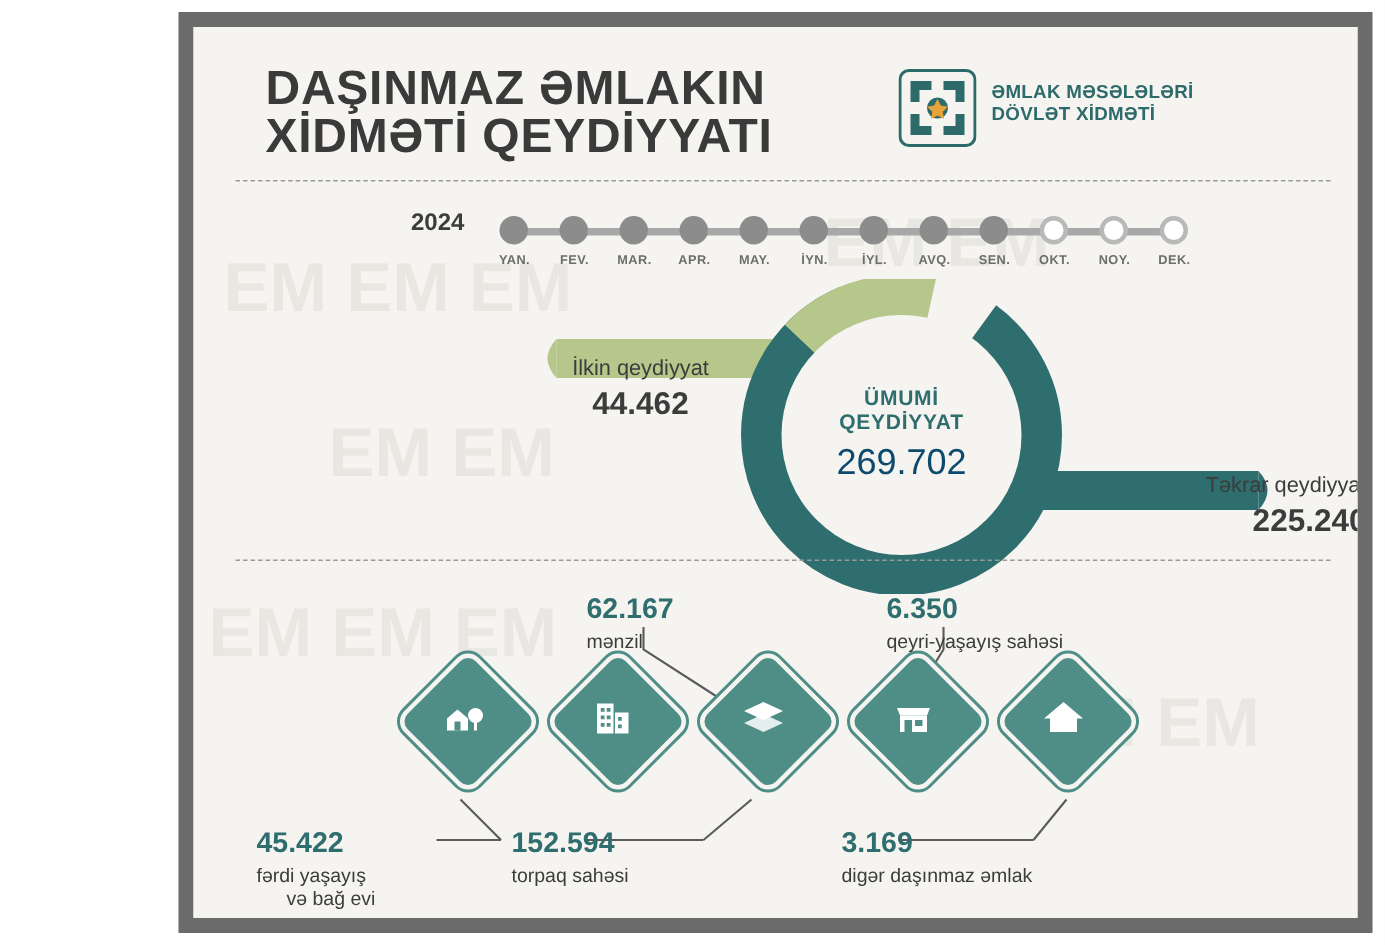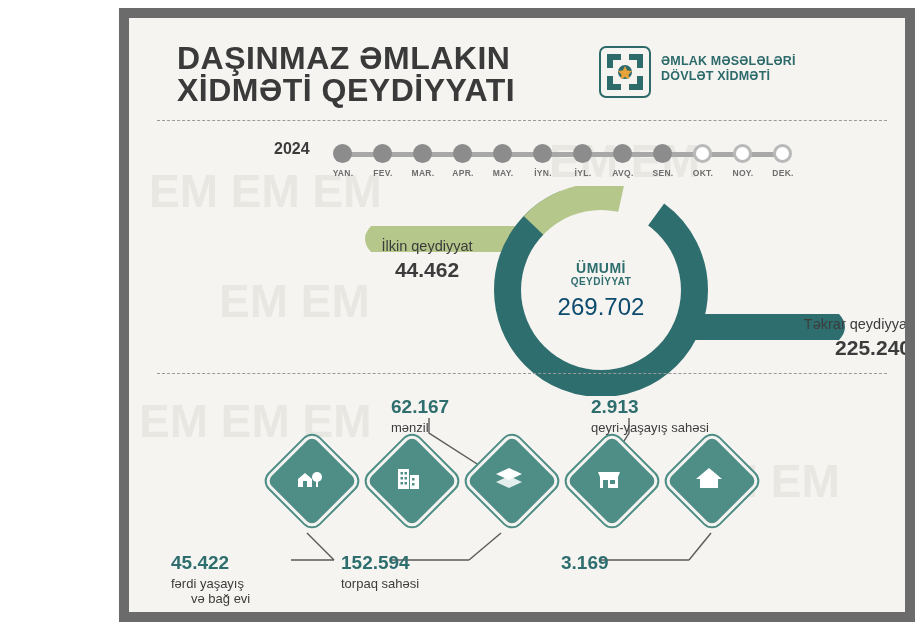--- a/index.html
+++ b/index.html
@@ -70,21 +70,21 @@
     font-size:8.5px;font-weight:bold;color:#6d6d6d;letter-spacing:.3px;
   }
   
   .donut-wrap{position:absolute;left:150px;top:168px;width:660px;height:210px;}
   .donut-center{
     position:absolute;left:242px;top:24px;width:160px;height:160px;
     border-radius:50%;background:#f5f4f1;
     display:flex;flex-direction:column;align-items:center;justify-content:center;
   }
   .dc-l1{font-size:14px;font-weight:bold;color:#2f6e6e;letter-spacing:.5px;}
-  .dc-l2{font-size:10px;font-weight:bold;color:#2f6e6e;letter-spacing:.5px;}
+  .dc-l2{font-size:14px;font-weight:bold;color:#2f6e6e;letter-spacing:.5px;}
   .dc-num{font-size:24px;font-weight:normal;color:#0c4a6e;margin-top:6px;}
   .cal-left{
     position:absolute;left:48px;top:52px;width:200px;
     text-align:center;
   }
   .cal-left .lab{font-size:14.5px;color:#3c3c3c;}
   .cal-left .num{font-size:21px;font-weight:bold;color:#3c3c3c;margin-top:4px;}
   .cal-right{
     position:absolute;left:412px;top:130px;width:220px;text-align:right;
   }
@@ -272,34 +272,35 @@
             <path d="M15 5 L28 16 H24 V25 H6 V16 H2 Z" fill="#fff"></path>
           </svg>
       </div>
 
       <div class="blab" style="left:262px;top:378px;width:160px;">
         <div class="num">62.167</div>
         <div class="txt">mənzil</div>
       </div>
 
       <div class="blab" style="left:462px;top:378px;width:190px;">
-        <div class="num">2.913</div>
+        <div class="num">6.350</div>
         <div class="txt">qeyri-yaşayış sahəsi</div>
       </div>
 
       <div class="blab" style="left:42px;top:534px;width:170px;">
         <div class="num">45.422</div>
         <div class="txt">fərdi yaşayış</div>
         <div class="txt" style="margin-top:0;margin-left:20px;">və bağ evi</div>
       </div>
 
       <div class="blab" style="left:212px;top:534px;width:170px;">
         <div class="num">152.594</div>
         <div class="txt">torpaq sahəsi</div>
       </div>
 
       <div class="blab" style="left:432px;top:534px;width:210px;">
         <div class="num">3.169</div>
+        <div class="txt">digər daşınmaz əmlak</div>
       </div>
 
     </div>
   </div>
 </div>
 
 </body></html>

